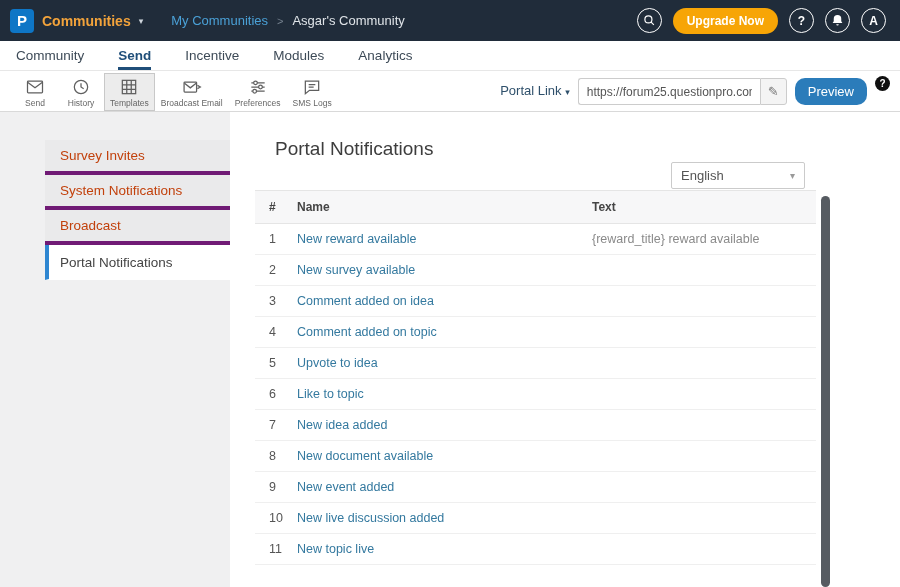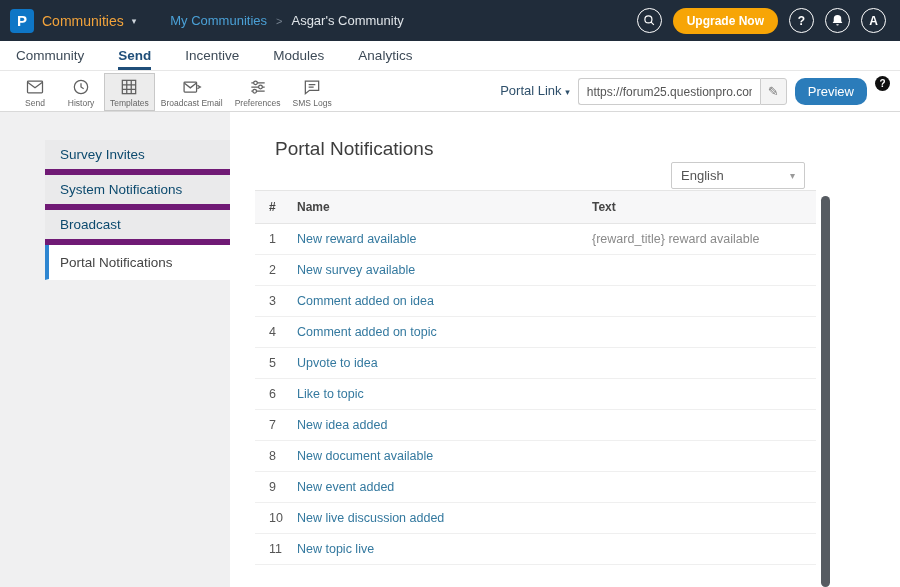--- a/index.html
+++ b/index.html
@@ -6,23 +6,23 @@
   html,body { margin:0; padding:0; }
   body {
     width:900px; height:587px; overflow:hidden;
     font-family:"Liberation Sans", sans-serif;
     background:#f0f0f1;
   }
   
   .topbar { height:41px; background:#202c3a; display:flex; align-items:center; color:#fff; }
   .brand { display:flex; align-items:center; gap:8px; height:100%; padding:0 16px 0 10px; cursor:pointer; }
   .logo { width:24px; height:24px; background:#0e76c6; border-radius:4px; display:flex; align-items:center; justify-content:center; font-size:15px; font-weight:bold; color:#fff; }
-  .brand-name { color:#f2a33b; font-size:14px; font-weight:normal; }
+  .brand-name { color:#f2a33b; font-size:14px; font-weight:bold; }
   .caret-dn { color:#cfd6dd; font-size:9px; }
-  .breadcrumb { display:flex; align-items:center; gap:9px; font-size:13px; margin-left:18px;justify-content:space-between; }
+  .breadcrumb { display:flex; align-items:center; gap:9px; font-size:13px; margin-left:12px;justify-content:space-between; }
   .bc-link { color:#4aa0d6; cursor:pointer; }
   .bc-sep { color:#75828f; font-size:11px; }
   .bc-current { color:#dfe4e8; }
   .top-right { margin-left:auto; display:flex; align-items:center; gap:11px; padding-right:14px; }
   .circle-btn { width:25px; height:25px; border:1.5px solid #fff; border-radius:50%; display:flex; align-items:center; justify-content:center; font-size:12px; font-weight:bold; color:#fff; cursor:pointer; flex:0 0 auto; }
   .upgrade { background:#f7a506; color:#fff; font-size:12px; font-weight:bold; border:none; border-radius:13px; padding:6px 14px; cursor:pointer; font-family:inherit; }
 
   
   .tabs { height:30px; background:#fff; display:flex; align-items:flex-end; gap:34px; padding-left:16px; border-bottom:1px solid #e7e7e7; }
   .tab { font-size:13.5px; color:#3d4a57; padding-bottom:7px; cursor:pointer; }
@@ -39,21 +39,21 @@
   .portal-link .caret-dn { color:#2f506b; }
   .url-wrap { display:flex; }
   .url-input { width:182px; height:27px; border:1px solid #ccc; border-right:none; border-radius:3px 0 0 3px; padding:0 8px; font-size:12px; color:#555; font-family:inherit; outline:none; }
   .pencil-btn { width:27px; height:27px; border:1px solid #ccc; background:#f4f4f4; display:flex; align-items:center; justify-content:center; color:#777; font-size:13px; border-radius:0 3px 3px 0; cursor:pointer; }
   .preview-btn { background:#2b7cba; color:#fff; border:none; border-radius:10px; height:27px; padding:0 13px; font-size:13px; font-family:inherit; cursor:pointer; }
   .help-badge { width:15px; height:15px; background:#101010; color:#fff; border-radius:50%; font-size:10px; font-weight:bold; display:flex; align-items:center; justify-content:center; margin-top:-2px; cursor:pointer; }
 
   
   .content { display:flex; height:475px; padding-left:45px; }
   .sidebar { width:185px; padding-top:28px; flex:0 0 auto; }
-  .side-item { height:35px; display:flex; align-items:center; padding-left:15px; background:#eaeaeb; border-bottom:6px solid #701a75; font-size:13.5px; color:#0c4a6e; cursor:pointer; }
+  .side-item { height:35px; display:flex; align-items:center; padding-left:15px; background:#eaeaeb; border-bottom:4px solid #701a75; font-size:13.5px; color:#c2410c; cursor:pointer; }
   .side-item.active { background:#fff; border-left:4px solid #2e86d1; padding-left:11px; color:#444; border-bottom:1px solid #fff; }
 
   .panel { flex:1; background:#fff; position:relative; padding-top:26px; }
   .panel-title { margin:0 0 0 45px; font-size:19px; font-weight:normal; color:#3d3d3d; }
   .lang-select { position:absolute; top:50px; right:95px; width:134px; height:27px; border:1px solid #cbcbcb; border-radius:2px; background:#fff; display:flex; align-items:center; justify-content:space-between; padding:0 9px; font-size:13px; color:#555; cursor:pointer; }
   .lang-caret { color:#9a9a9a; font-size:10px; }
 
   .table-wrap { margin:30px 84px 0 25px; }
   .t-head { display:flex; align-items:center; height:34px; background:#f7f7f8; border-top:1px solid #e5e5e5; border-bottom:1px solid #e5e5e5; font-size:12px; font-weight:bold; color:#454545; }
   .t-row { display:flex; align-items:center; height:31px; border-bottom:1px solid #efefef; font-size:12.5px; }

